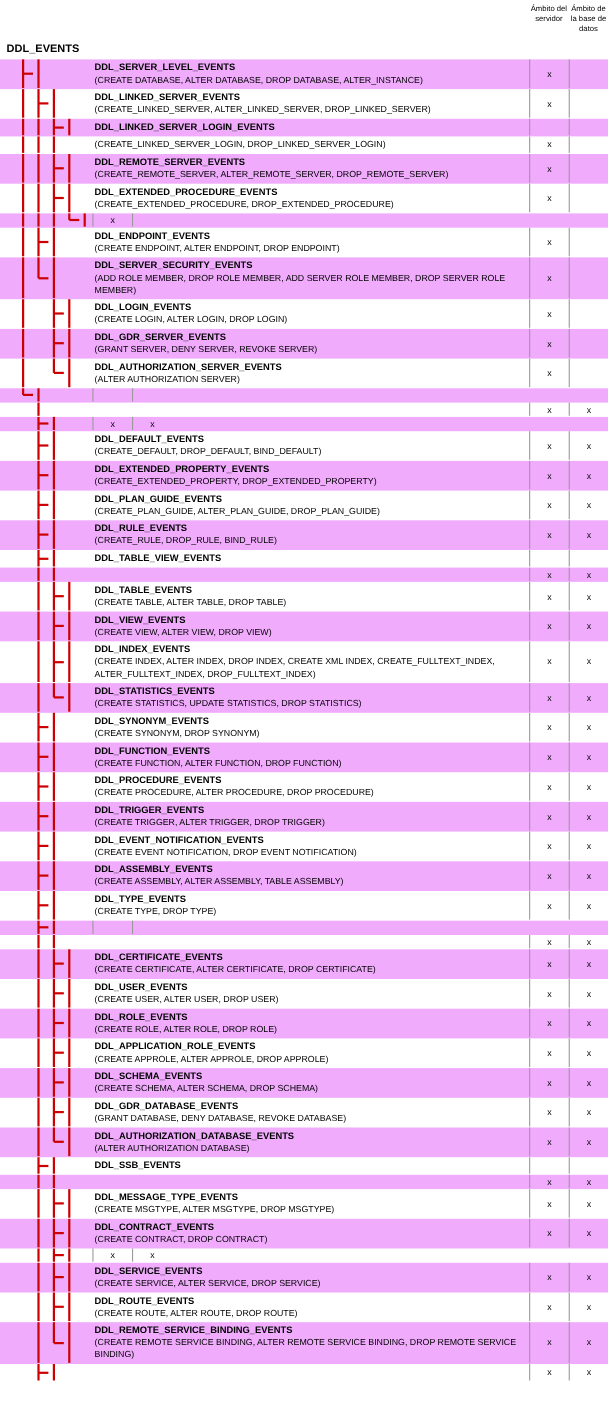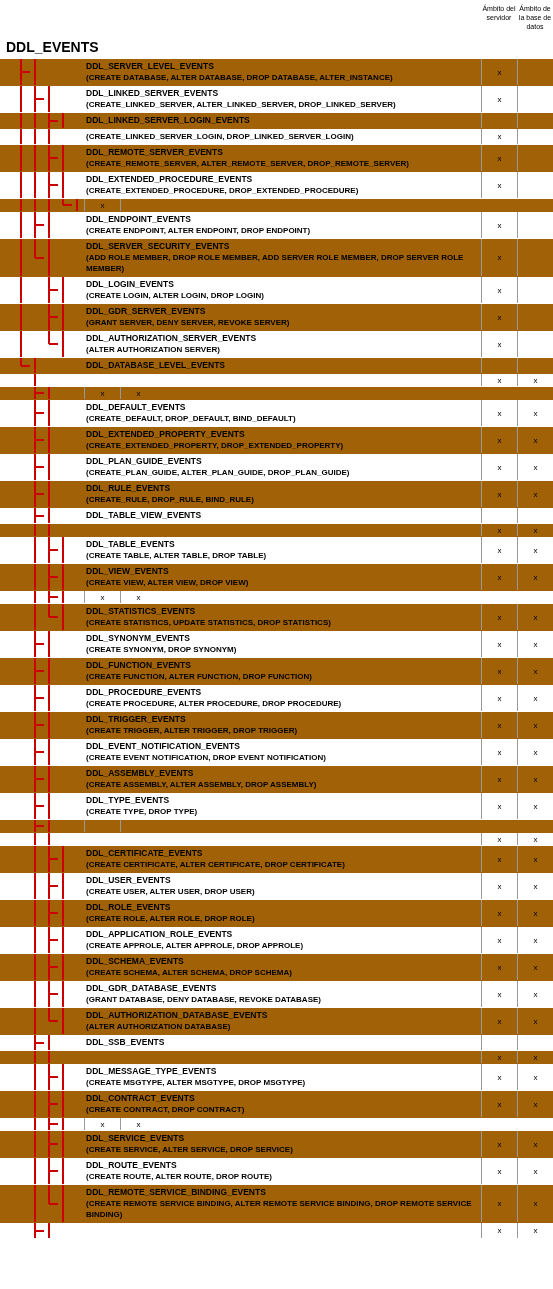--- a/index.html
+++ b/index.html
@@ -1,30 +1,30 @@
 <!DOCTYPE html>
 <html><head>
 <meta charset="utf-8">
 <style>
 *{margin:0;padding:0;box-sizing:border-box}
 body{font-family:Verdana,Arial,sans-serif;font-size:8px;width:553px;background:#fff}
 .hdr{display:flex;padding:4px 0}
 .hdr .sp{flex:1}
 .hdr .col{width:36px;text-align:center;font-size:7px;line-height:9px;padding:0 1px}
-.root{padding:4px 6px;font-weight:bold;font-size:14px}
+.root{padding:4px 6px;font-weight:bold;font-size:10px}
 .row{display:flex;align-items:stretch;min-height:13px;border-bottom:1px solid transparent}
-.row.alt{background:#a16207}
+.row.alt{background:#f0abfc}
 .gutter{display:flex;align-items:stretch;flex:0 0 auto}
 .gutter span{width:14px;display:flex;flex-direction:column;align-items:center;position:relative}
 .gutter span.l::before{content:"";position:absolute;left:50%;top:0;bottom:0;width:2px;background:#c00;transform:translateX(-50%)}
 .gutter span.t::before{content:"";position:absolute;left:50%;top:0;height:50%;width:2px;background:#c00;transform:translateX(-50%)}
 .gutter span.h::after{content:"";position:absolute;left:50%;top:50%;right:-2px;height:2px;background:#c00;transform:translateY(-50%)}
 .txt{flex:1;padding:2px 4px 2px 2px;line-height:11px}
 .txt b{font-size:8.5px}
-.txt .sub{font-weight:bold}
+.txt .sub{font-weight:normal}
 .cols{display:flex;align-self:stretch}
 .cols .c{width:36px;border-left:1px solid #999;display:flex;align-items:center;justify-content:center;font-size:8px}
 </style>
 </head>
 <body>
 
 <div class="hdr">
   <div class="sp"></div>
   <div class="col">Ámbito del servidor</div>
   <div class="col">Ámbito de la base de datos</div>
@@ -214,21 +214,20 @@
     </div>
     <div class="row alt">
       <div class="gutter">
         <span></span>
         <span class="t h"></span>
         <span class="l"></span>
         <span class=""></span>
         <span class=""></span>
         <span class=""></span>
       </div>
-      <div class="txt"><b>DDL_DATABASE_LEVEL_EVENTS</b></div>
       <div class="cols">
         <div class="c"></div>
         <div class="c"></div>
       </div>
     </div>
     <div class="row">
       <div class="gutter">
         <span></span>
         <span class=""></span>
         <span class="l"></span>
@@ -378,20 +377,21 @@
     </div>
     <div class="row">
       <div class="gutter">
         <span></span>
         <span class=""></span>
         <span class="l"></span>
         <span class="l h"></span>
         <span class="l"></span>
         <span class=""></span>
       </div>
+      <div class="txt"><b>DDL_INDEX_EVENTS</b><br><span class="sub">(CREATE INDEX, ALTER INDEX, DROP INDEX, CREATE XML INDEX, CREATE_FULLTEXT_INDEX, ALTER_FULLTEXT_INDEX, DROP_FULLTEXT_INDEX)</span></div>
       <div class="cols">
         <div class="c">x</div>
         <div class="c">x</div>
       </div>
     </div>
     <div class="row alt">
       <div class="gutter">
         <span></span>
         <span class=""></span>
         <span class="l"></span>
@@ -482,21 +482,21 @@
     </div>
     <div class="row alt">
       <div class="gutter">
         <span></span>
         <span class=""></span>
         <span class="l h"></span>
         <span class="l"></span>
         <span class=""></span>
         <span class=""></span>
       </div>
-      <div class="txt"><b>DDL_ASSEMBLY_EVENTS</b><br><span class="sub">(CREATE ASSEMBLY, ALTER ASSEMBLY, DROP ASSEMBLY)</span></div>
+      <div class="txt"><b>DDL_ASSEMBLY_EVENTS</b><br><span class="sub">(CREATE ASSEMBLY, ALTER ASSEMBLY, TABLE ASSEMBLY)</span></div>
       <div class="cols">
         <div class="c">x</div>
         <div class="c">x</div>
       </div>
     </div>
     <div class="row">
       <div class="gutter">
         <span></span>
         <span class=""></span>
         <span class="l h"></span>

